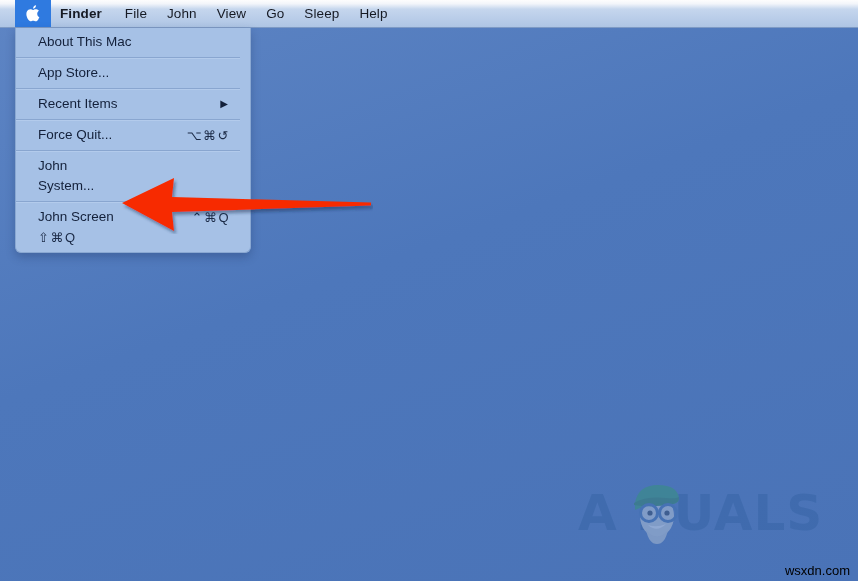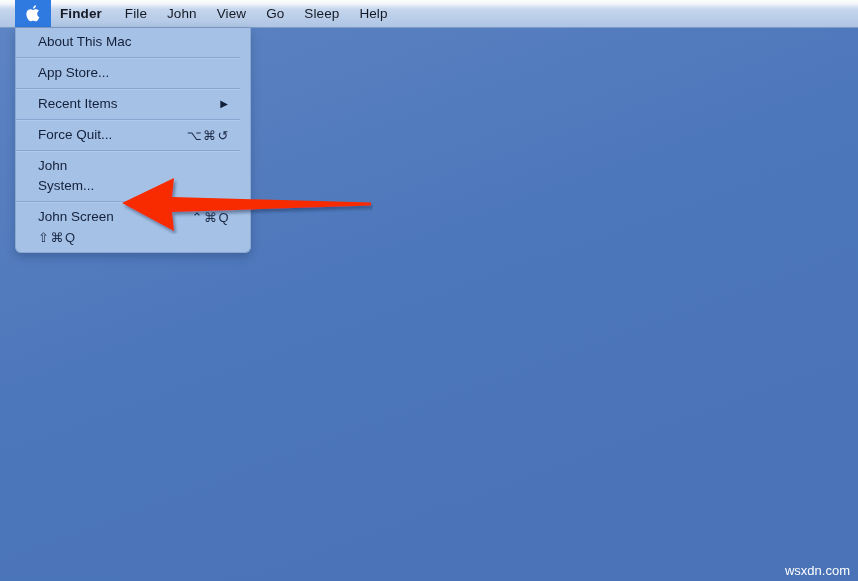--- a/index.html
+++ b/index.html
@@ -136,21 +136,21 @@
   #wm-mascot {
     position: absolute;
     left: 48px;
     top: -4px;
   }
   #site-credit {
     position: absolute;
     right: 8px;
     bottom: 3px;
     font-size: 13px;
-    color: #ffffff;
+    color: #000000;
     font-family: "Liberation Sans", sans-serif;
   }
 </style>
 </head>
 <body>
 
 <div id="screen">
 
   <div id="desktop"></div>
 
@@ -222,16 +222,39 @@
     <svg width="258" height="62" viewBox="0 0 258 62">
       <defs>
         <filter id="arrowshadow" x="-20%" y="-20%" width="150%" height="160%">
           <feDropShadow dx="2" dy="3" stdDeviation="1.6" flood-color="#1d2f4f" flood-opacity="0.45"></feDropShadow>
         </filter>
       </defs>
       <path filter="url(#arrowshadow)" fill="#f72b00" d="M7,31 L59,6 L57,25 L256,30.5 L256,33.5 L57,40 L59,59 Z"></path>
     </svg>
   </div>
 
+  <div id="watermark">
+    <div id="wm-text">A  PUALS</div>
+    <div id="wm-mascot">
+      <svg width="64" height="66" viewBox="0 0 64 66" aria-hidden="true">
+
+        <ellipse cx="31" cy="38" rx="17" ry="21" fill="#d8dde1"></ellipse>
+
+        <path d="M20,52 q11,13 22,0 q-3,14 -11,14 q-8,0 -11,-14z" fill="#cfd5da"></path>
+
+        <path d="M9,25 q3,-18 23,-18 q20,0 21,14 q-1,6 -10,5 q-16,-2 -34,6z" fill="#2e9e63"></path>
+        <path d="M8,25 q12,-7 32,-5 q10,1 13,-1 q1,5 -6,7 q-20,4 -39,1z" fill="#278553"></path>
+
+        <circle cx="23" cy="35" r="8.5" fill="none" stroke="#3f6fb0" stroke-width="3"></circle>
+        <circle cx="42" cy="35" r="8.5" fill="none" stroke="#3f6fb0" stroke-width="3"></circle>
+        <line x1="31.5" y1="35" x2="33.5" y2="35" stroke="#3f6fb0" stroke-width="3"></line>
+
+        <circle cx="24" cy="35" r="2.6" fill="#2b3b52"></circle>
+        <circle cx="41" cy="35" r="2.6" fill="#2b3b52"></circle>
+
+        <path d="M22,47 q9,8 18,-1 q-9,4 -18,1z" fill="#ffffff"></path>
+      </svg>
+    </div>
+  </div>
 
   <div id="site-credit">wsxdn.com</div>
 
 </div>
 
 </body></html>

